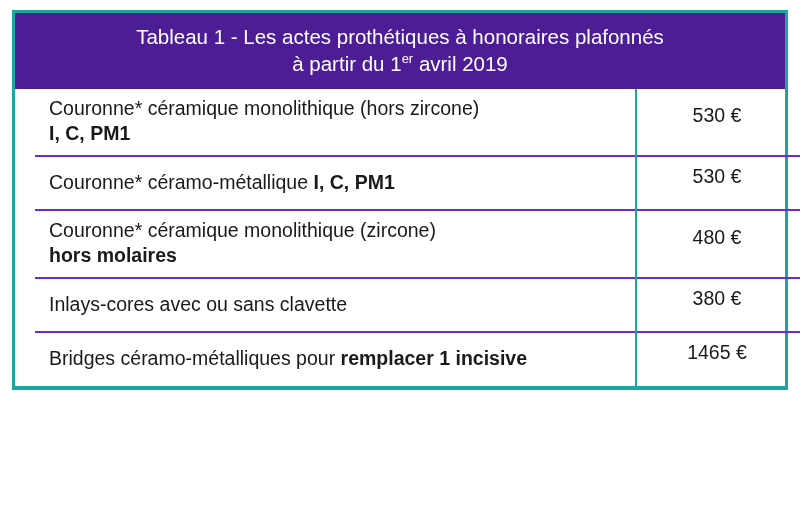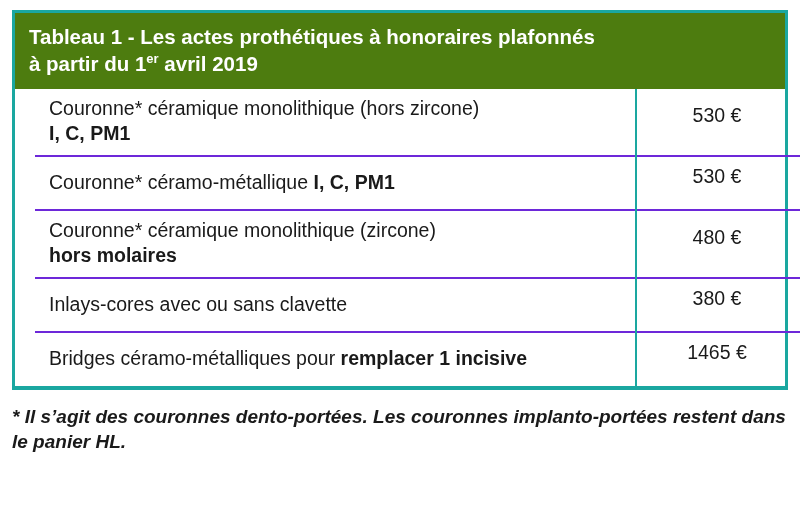--- a/index.html
+++ b/index.html
@@ -21,27 +21,28 @@
     box-sizing: border-box;
     padding: 10px 12px 0 12px;
   }
   .table-wrap {
     border: 3px solid #1aa7a0;
     border-bottom: none;
     box-sizing: border-box;
     width: 776px;
   }
   .table-head {
-    background: #4d7c0f;
+    background: #4c1d95;
     color: #ffffff;
-    font-weight: bold;
+    font-weight: normal;
     font-size: 20.5px;
     line-height: 1.32;
     padding: 10px 14px 12px 14px;
     box-sizing: border-box;
+    text-align: center;
   }
   .table-head .sup {
     font-size: 13px;
     vertical-align: super;
     line-height: 0;
   }
   table.acts {
     width: 100%;
     border-collapse: collapse;
     table-layout: fixed;
@@ -138,15 +139,14 @@
           <td class="price">1465 €</td>
         </tr>
 
 
       </tbody>
     </table>
   </div>
 
   <div class="table-bottom-rule"></div>
 
-  <div class="footnote">* Il s’agit des couronnes dento-portées. Les couronnes implanto-portées restent dans le panier HL.</div>
 
 </div>
 
 </body></html>

